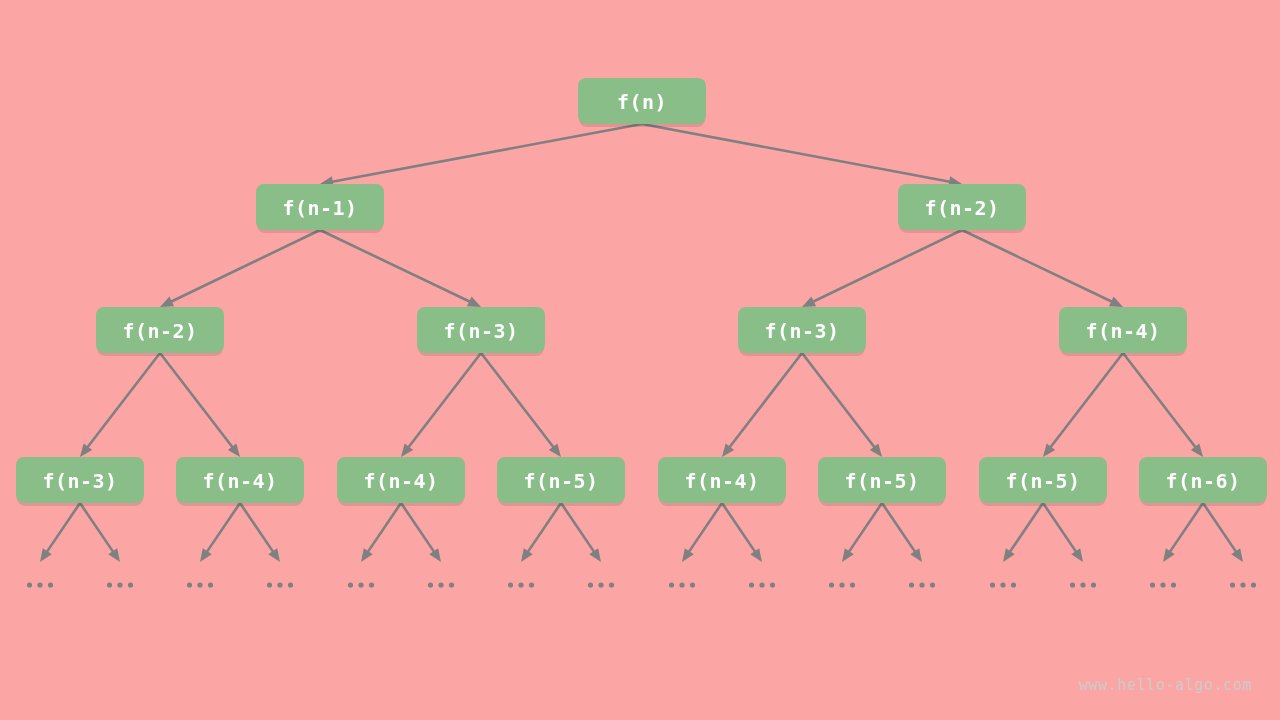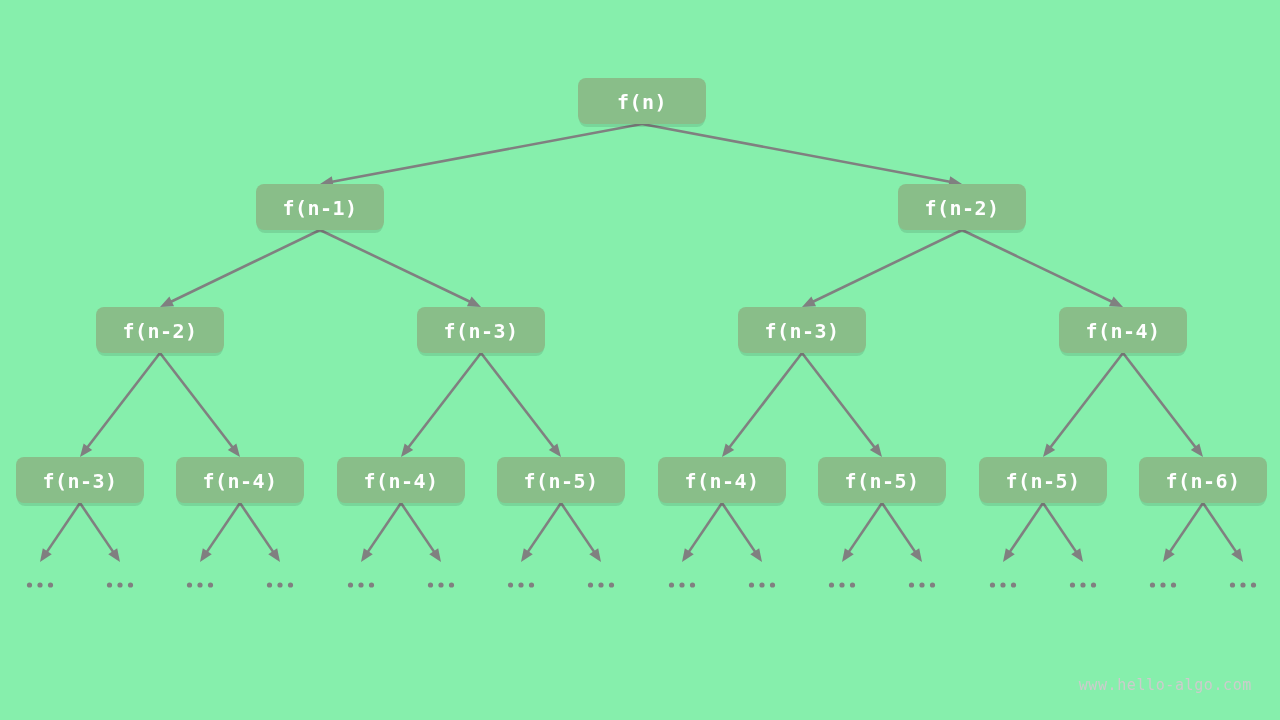--- a/index.html
+++ b/index.html
@@ -10,21 +10,21 @@
   body {
     width: 1280px;
     height: 720px;
     overflow: hidden;
     font-family: "DejaVu Sans Mono", monospace;
   }
   #stage {
     position: relative;
     width: 1280px;
     height: 720px;
-    background: #86efac;
+    background: #fca5a5;
   }
   #tree-svg {
     position: absolute;
     left: 0;
     top: 0;
     width: 1280px;
     height: 720px;
     display: block;
   }
   .node-rect {

